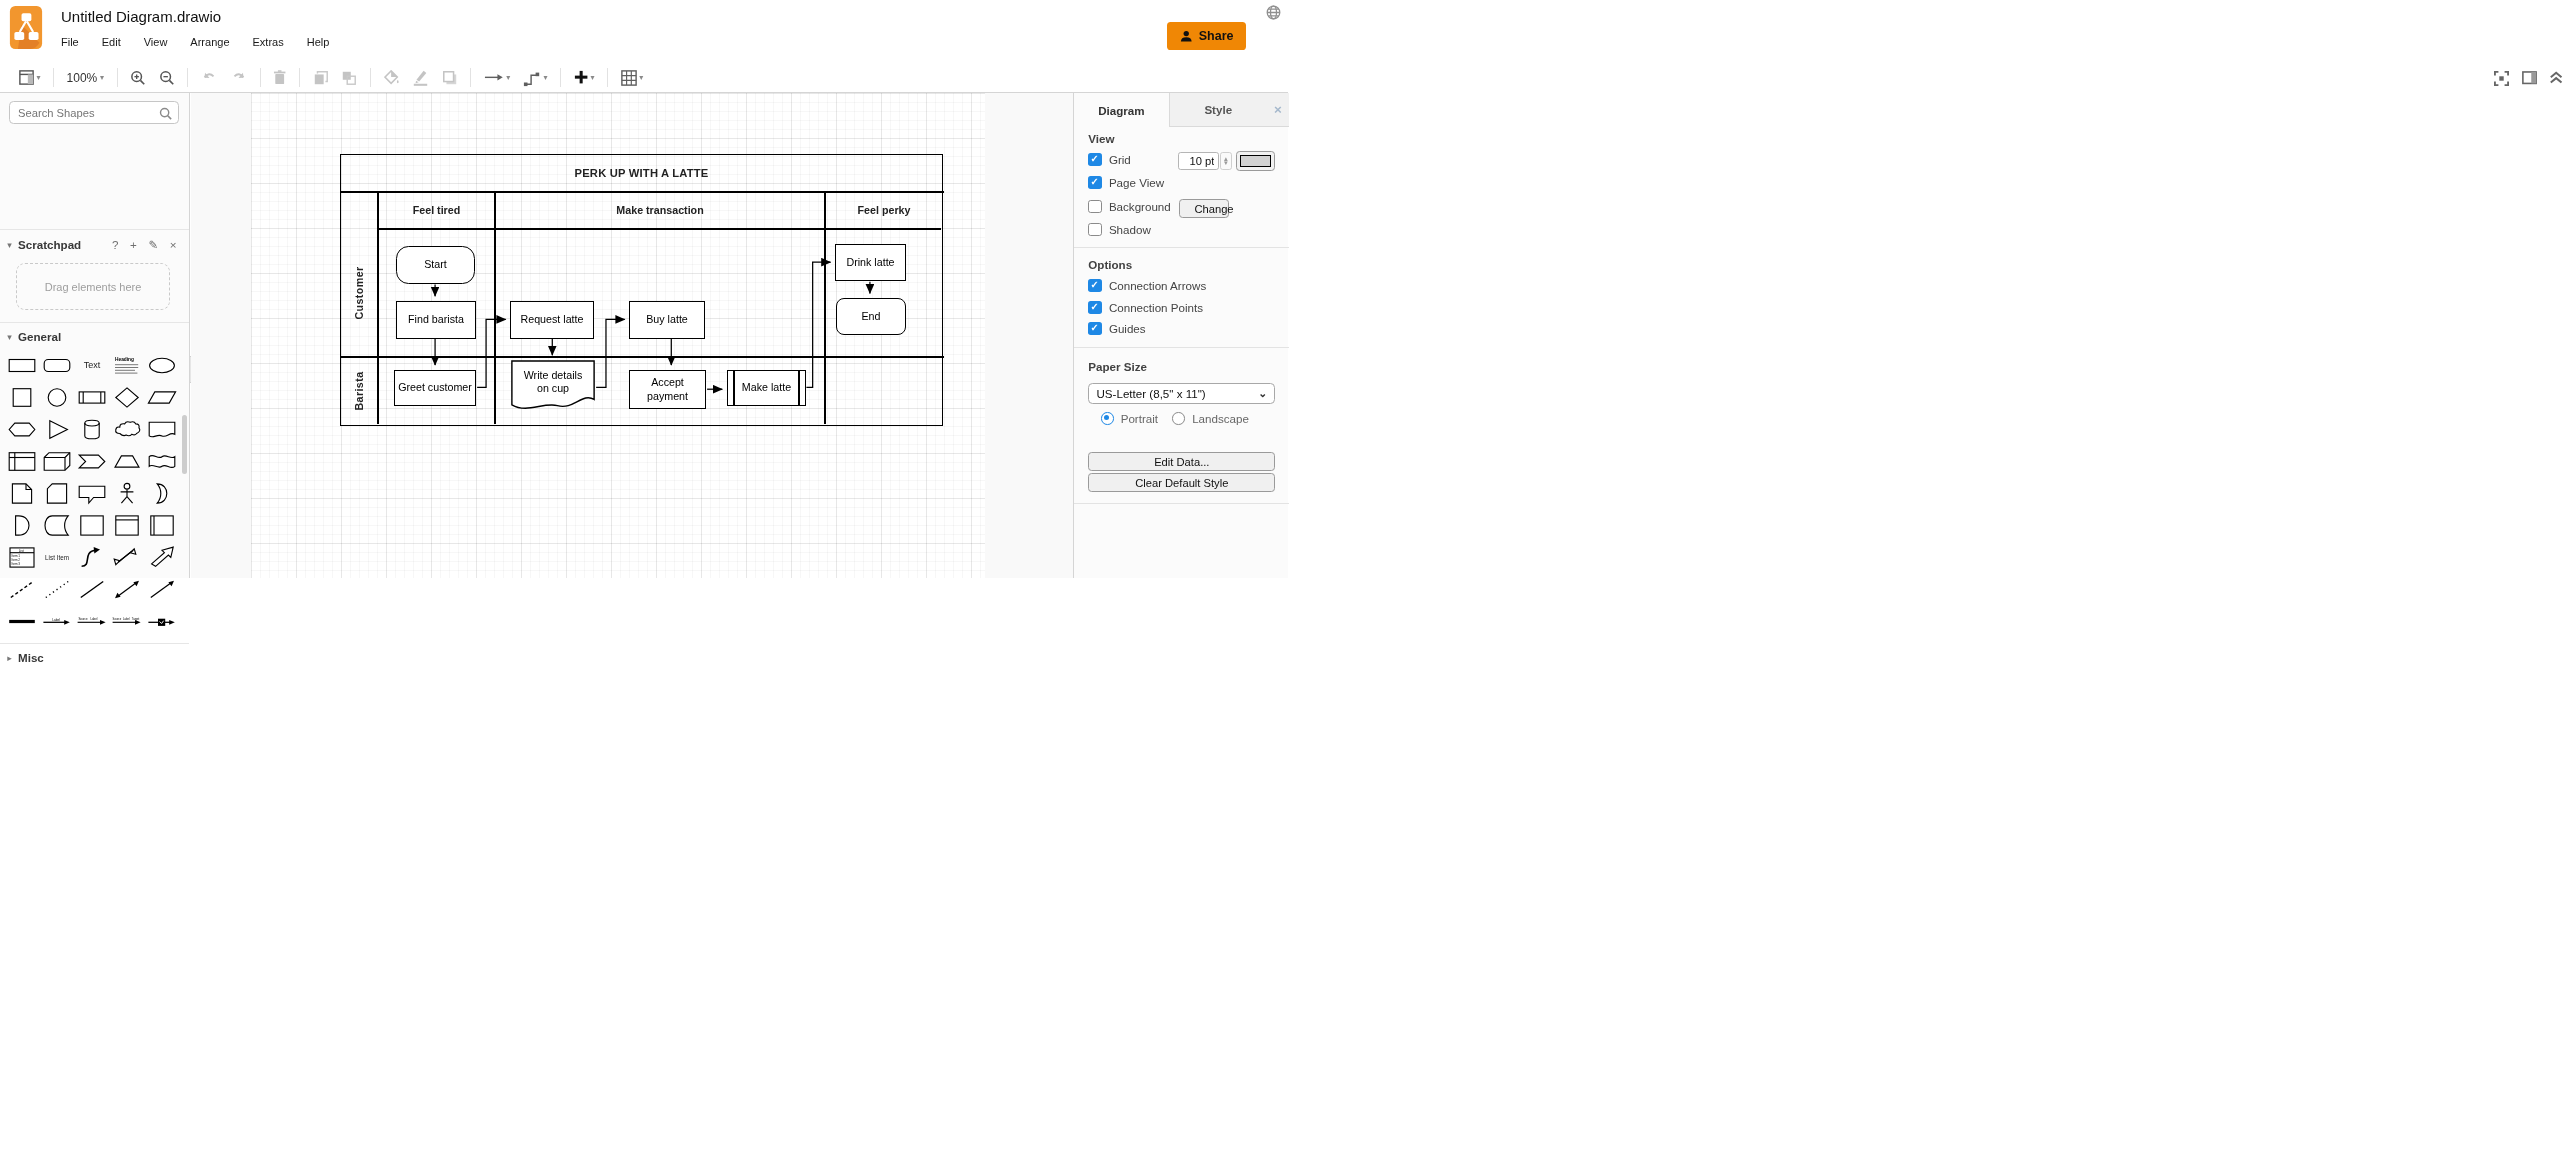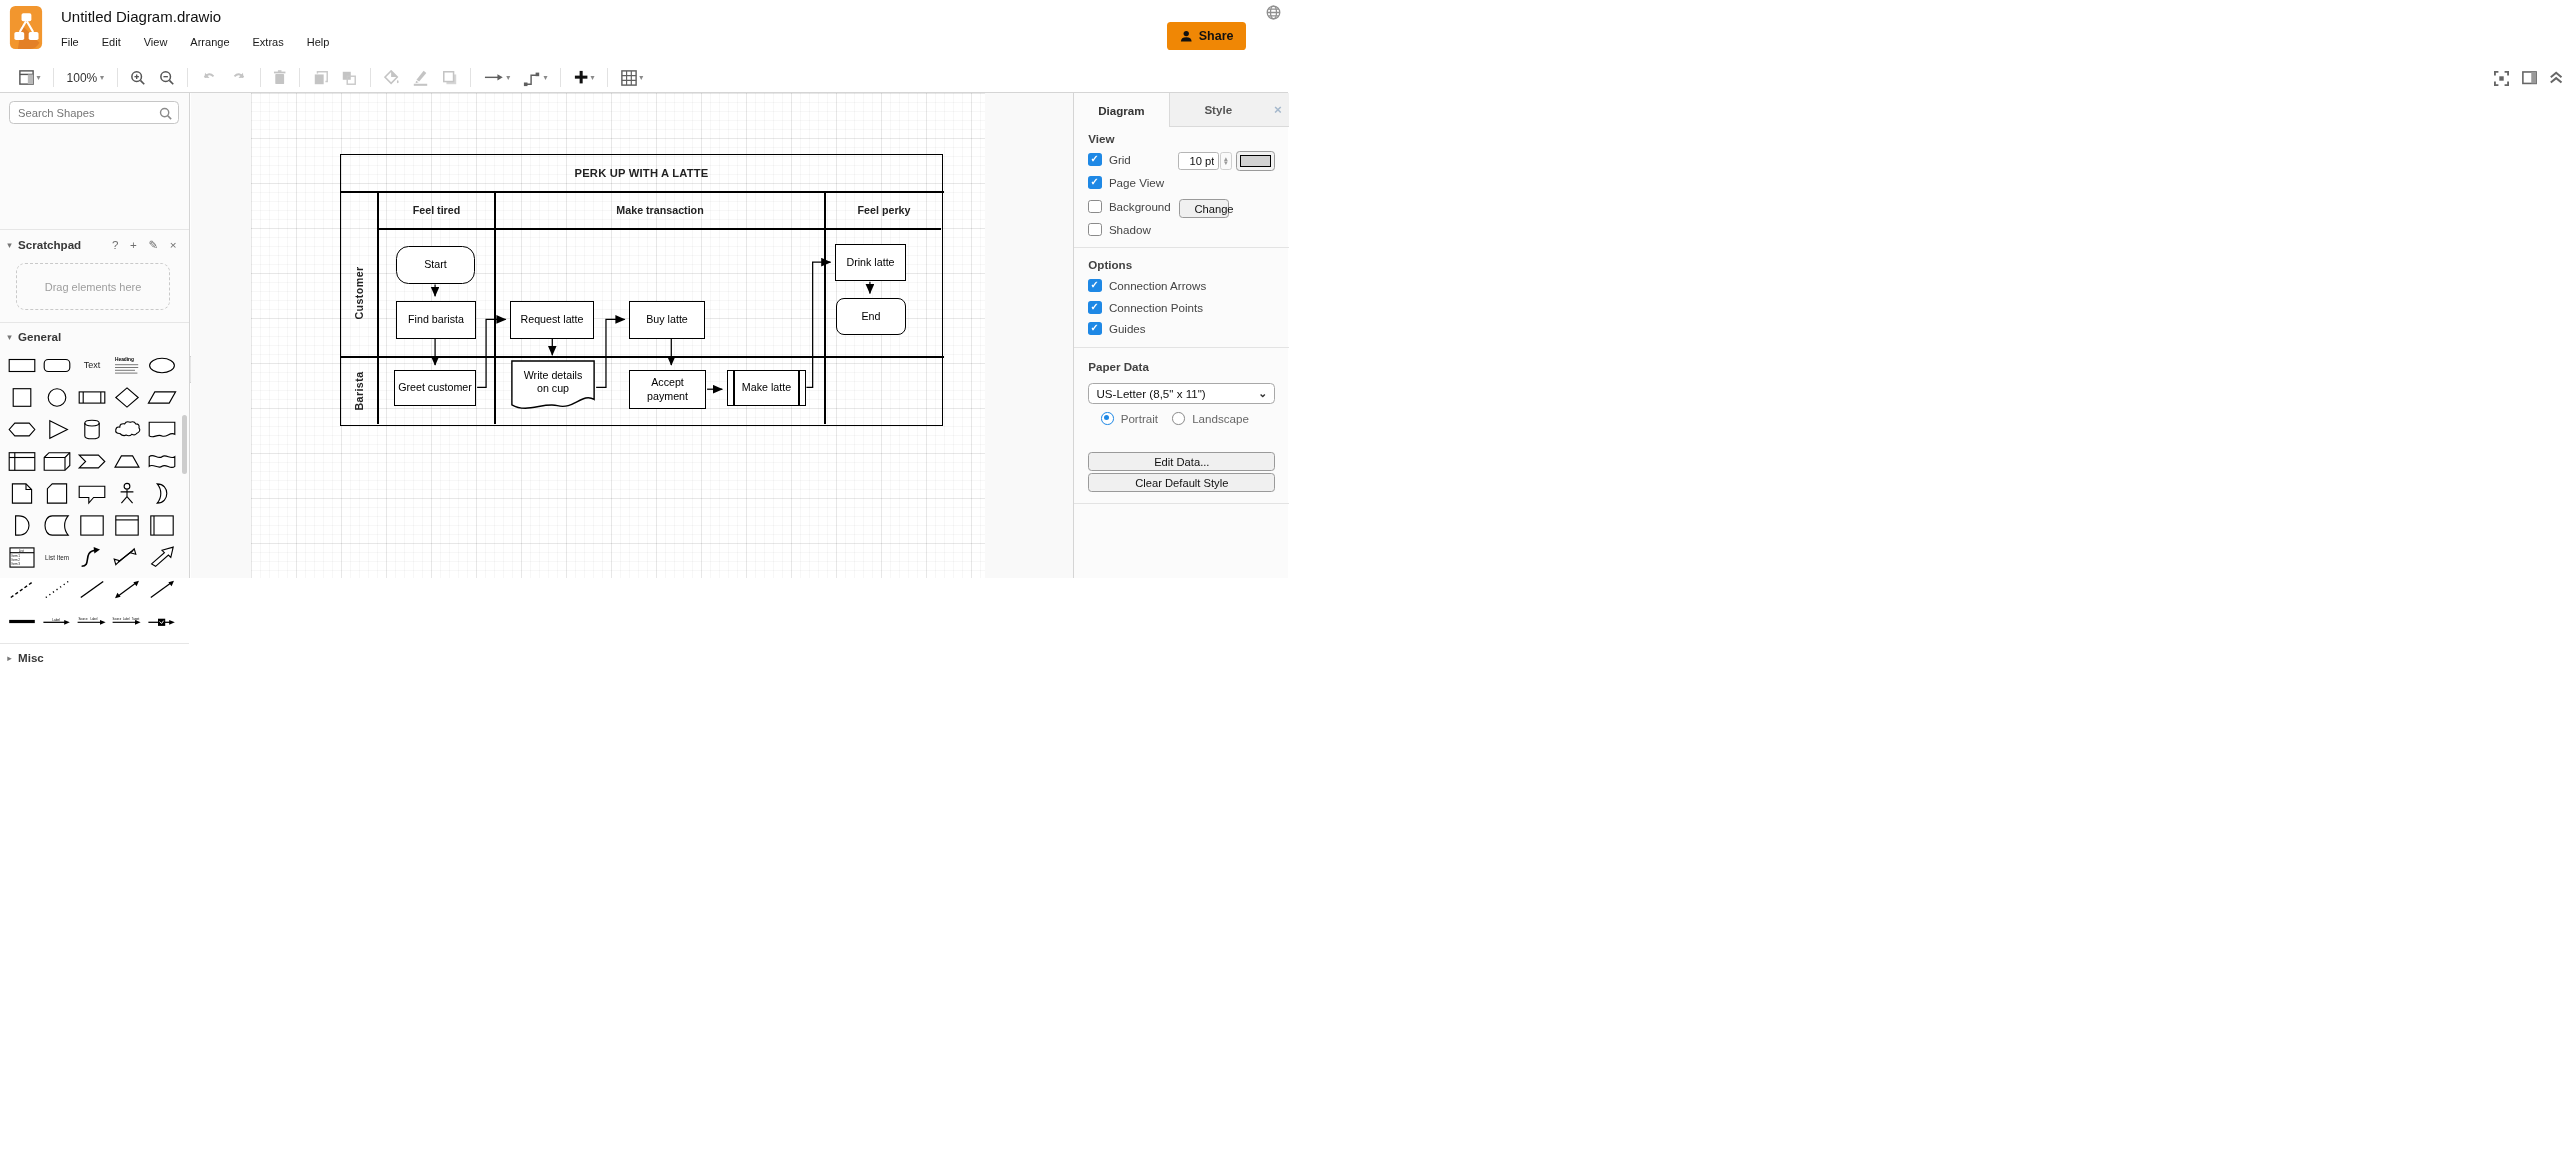--- a/index.html
+++ b/index.html
@@ -697,21 +697,21 @@
   <div class="p-row" style="top:208px">
     <div class="cbx on"></div>
     <span>Connection Points</span>
   </div>
   <div class="p-row" style="top:229px">
     <div class="cbx on"></div>
     <span>Guides</span>
   </div>
 
   <div class="p-div" style="top:254px"></div>
-  <div class="p-section-title" style="top:267px">Paper Data</div>
+  <div class="p-section-title" style="top:267px">Paper Size</div>
   <div id="paper-select">
     <span>US-Letter (8,5" x 11")</span>
     <span style="font-size:10.7px;color:#333;font-weight:bold">⌄</span>
   </div>
   <div class="p-row" style="top:319px;left:27px">
     <div class="radio on"></div>
     <span style="color:#666">Portrait</span>
     <div class="radio off" style="margin-left:7.2px"></div>
     <span style="color:#666">Landscape</span>
   </div>

